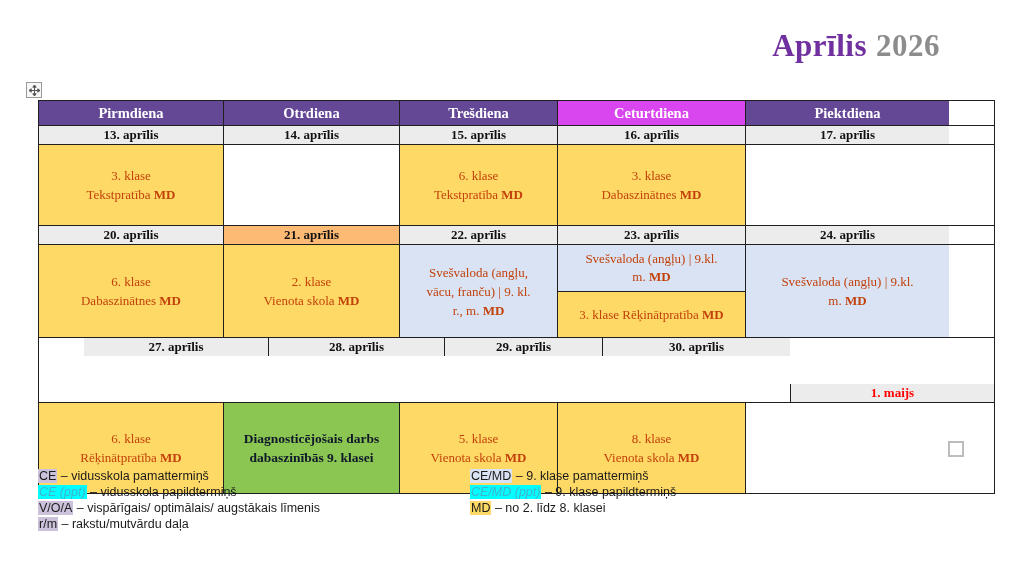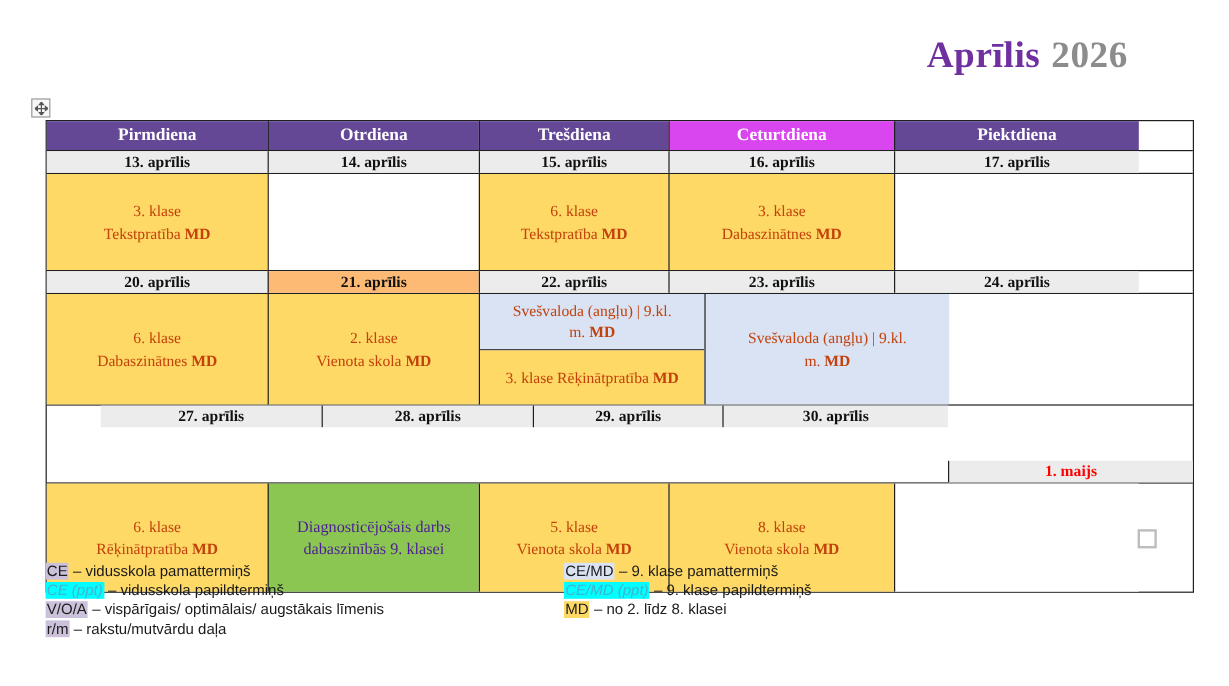--- a/index.html
+++ b/index.html
@@ -20,21 +20,21 @@
   .hcell{height:24px;display:flex;align-items:center;justify-content:center;
          color:#ffffff;font-weight:bold;font-size:14.5px;}
   .dcell{height:18px;display:flex;align-items:center;justify-content:center;
          font-weight:bold;font-size:13px;background:#ECECEC;color:#111;}
   .ccell{display:flex;flex-direction:column;align-items:center;justify-content:center;
          text-align:center;font-size:13px;color:#c2410c;line-height:19px;padding:0 4px;}
   .ccell.split{padding:0;justify-content:flex-start;}
   .subcell{width:100%;display:flex;flex-direction:column;align-items:center;justify-content:center;
            text-align:center;font-size:13px;line-height:18px;box-sizing:border-box;}
   .subtop{border-bottom:1px solid #1f1f1f;}
-  .green-text{color:#4c1d95;font-weight:normal;font-size:13.5px;}
+  .green-text{color:#0f172a;font-weight:bold;font-size:13.5px;}
   .cline{white-space:nowrap;}
 
   
   #move-handle{position:absolute;left:26px;top:82px;width:14px;height:14px;background:#f7f7f7;
                border:1px solid #9a9a9a;display:flex;align-items:center;justify-content:center;}
   #resize-handle{position:absolute;left:948px;top:441px;width:12px;height:12px;background:#ffffff;
                  border:2px solid #bdbdbd;}
 
   
   .legend{position:absolute;top:468px;font-family:"Liberation Sans", sans-serif;
@@ -107,20 +107,25 @@
       </div>
       <div class="trow" style="height: 92px;">
         <div class="ccell" style="width: 184px; background: rgb(255, 217, 101);">
           <div class="cline"><span>6. klase</span></div>
           <div class="cline"><span>Dabaszinātnes </span><b>MD</b></div>
         </div>
         <div class="ccell" style="width: 176px; background: rgb(255, 217, 101);">
           <div class="cline"><span>2. klase</span></div>
           <div class="cline"><span>Vienota skola </span><b>MD</b></div>
         </div>
+        <div class="ccell" style="width: 158px; background: rgb(218, 227, 243);">
+          <div class="cline"><span>Svešvaloda (angļu,</span></div>
+          <div class="cline"><span>vācu, franču) | 9. kl.</span></div>
+          <div class="cline"><span>r., m. </span><b>MD</b></div>
+        </div>
         <div class="ccell split" style="width: 188px;">
           <div class="subcell subtop" style="height: 47px; background: rgb(218, 227, 243);">
             <div class="cline"><span>Svešvaloda (angļu) | 9.kl.</span></div>
             <div class="cline"><span>m. </span><b>MD</b></div>
           </div>
           <div class="subcell" style="height: 45px; background: rgb(255, 217, 101);">
             <div class="cline"><span>3. klase Rēķinātpratība </span><b>MD</b></div>
           </div>
         </div>
         <div class="ccell" style="width: 204px; background: rgb(218, 227, 243);">

